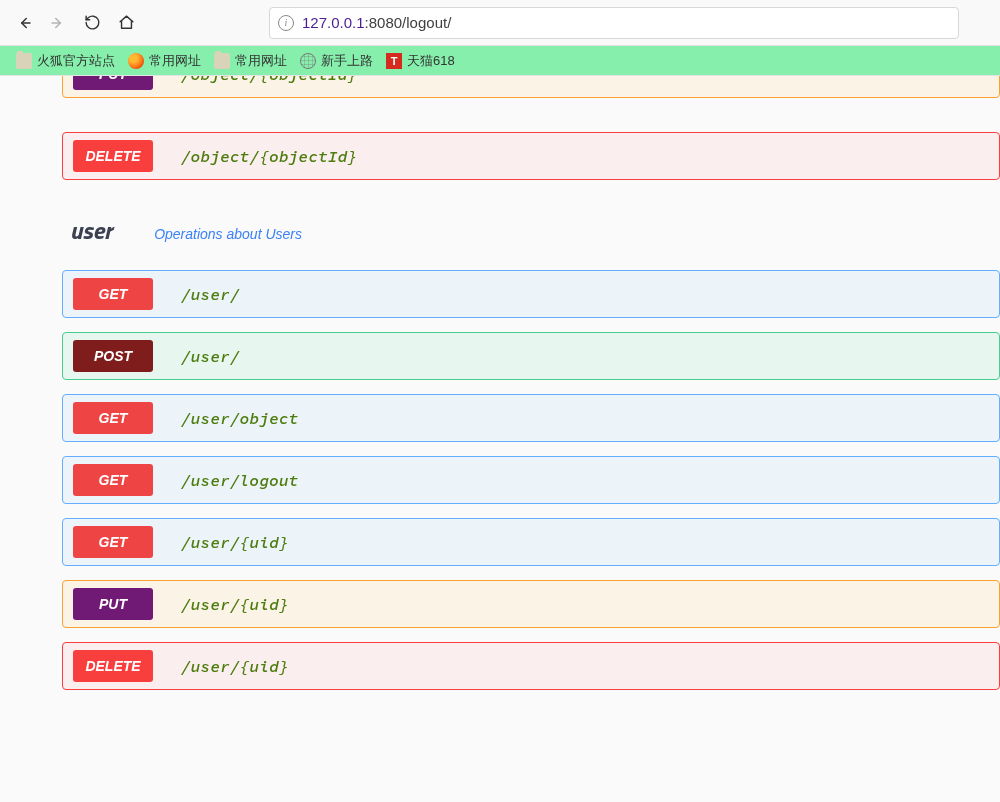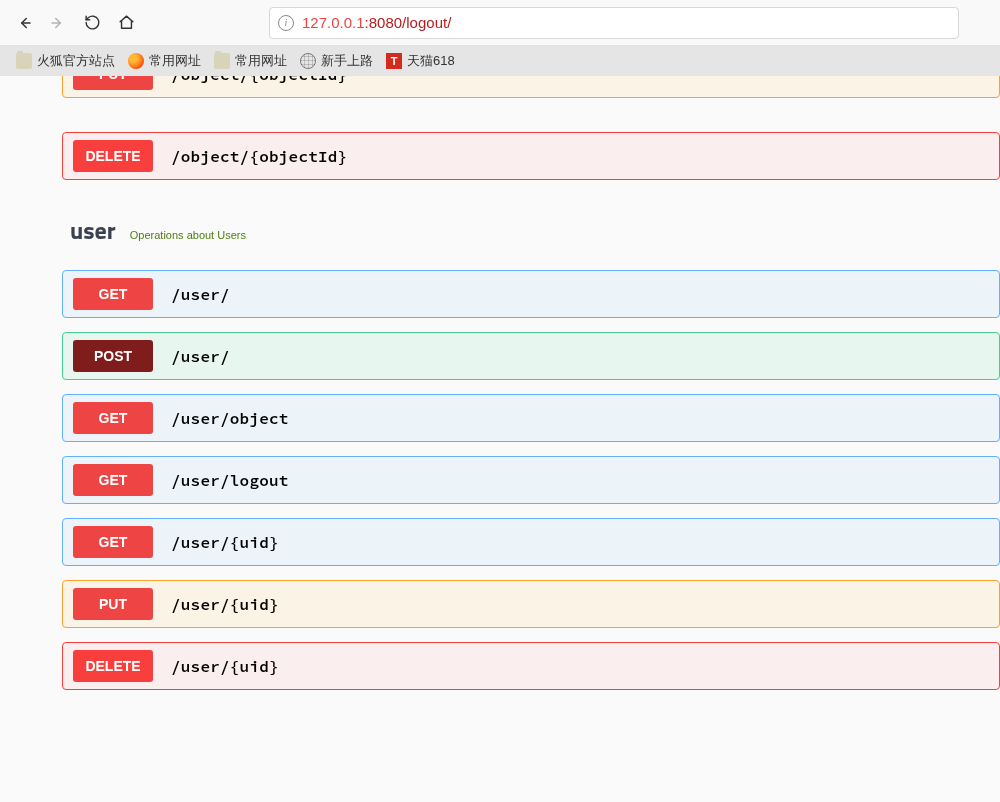--- a/index.html
+++ b/index.html
@@ -56,27 +56,27 @@
       font-size: 10px;
       font-style: italic;
       color: #888;
       font-family: Georgia, serif;
     }
     .url-text {
       font-size: 15px;
       color: #222;
       white-space: nowrap;
     }
-    .url-host { color: #ef4444; }
-    .url-dim { color: #b91c1c; }
+    .url-host { color: #4c1d95; }
+    .url-dim { color: #404040; }
 
     
     .bookmarks-bar {
       height: 30px;
-      background: #e5e5e5;
+      background: #86efac;
       border-bottom: 1px solid #e3e3e3;
       display: flex;
       align-items: center;
       padding: 0 12px;
       gap: 5px;
       font-size: 13px;
       color: #333;
     }
     .bookmark-item {
       display: flex;
@@ -136,73 +136,76 @@
 
     
     .opblock {
       border: 1px solid;
       border-radius: 4px;
       margin: 0 0 14px 0;
       min-height: 48px;
       display: flex;
       align-items: center;
       padding: 2px 10px;
+      font-style: italic;
     }
     .opblock-summary-method {
       min-width: 80px;
       height: 32px;
       border-radius: 3px;
       color: #fff;
       font-weight: 700;
       font-size: 14px;
       display: flex;
       align-items: center;
       justify-content: center;
       font-family: -apple-system, "Segoe UI", Arial, sans-serif;
     }
     .opblock-summary-path {
       font-family: "Source Code Pro", "Consolas", "Menlo", monospace;
       font-weight: 600;
       font-size: 16px;
-      color: #000000;
-      margin-left: 18px;
+      color: #4d7c0f;
+      margin-left: 28px;
       letter-spacing: 0.2px;
     }
 
     .opblock.get    { background: #ecf4f9; border-color: #61affe; }
     .opblock.get .opblock-summary-method    { background: #ef4444; }
     .opblock.post   { background: #e8f6f0; border-color: #49cc90; }
     .opblock.post .opblock-summary-method   { background: #7f1d1d; }
     .opblock.put    { background: #fbf3e6; border-color: #fca130; }
-    .opblock.put .opblock-summary-method    { background: #ef4444; }
+    .opblock.put .opblock-summary-method    { background: #701a75; }
     .opblock.delete { background: #fbeeee; border-color: #f93e3e; }
     .opblock.delete .opblock-summary-method { background: #f93e3e; }
 
     .opblock.partial-top {
       margin-top: -26px;
       border-top-left-radius: 0;
       border-top-right-radius: 0;
     }
 
     
     .tag-header {
       display: flex;
       align-items: baseline;
       gap: 14px;
       margin: 32px 0 22px 8px;
+      font-style: italic;
     }
     .tag-name {
       font-family: "Titillium Web", -apple-system, Arial, sans-serif;
       font-weight: 700;
       font-size: 24px;
       color: #3b4151;
     }
     .tag-desc {
-      font-size: 11px;
-      color: #4d7c0f;
+      font-size: 14px;
+      color: #3b82f6;
+      margin-left: 28px;
     }
   </style>
 </head>
 <body>
 
 <div class="browser-toolbar">
   <div class="nav-btn">
     <svg width="18" height="18" viewBox="0 0 24 24" fill="none" stroke="#333" stroke-width="2" stroke-linecap="round" stroke-linejoin="round">
         <polyline points="15 18 9 12 15 6"></polyline>
         <line x1="9" y1="12" x2="20" y2="12"></line>

